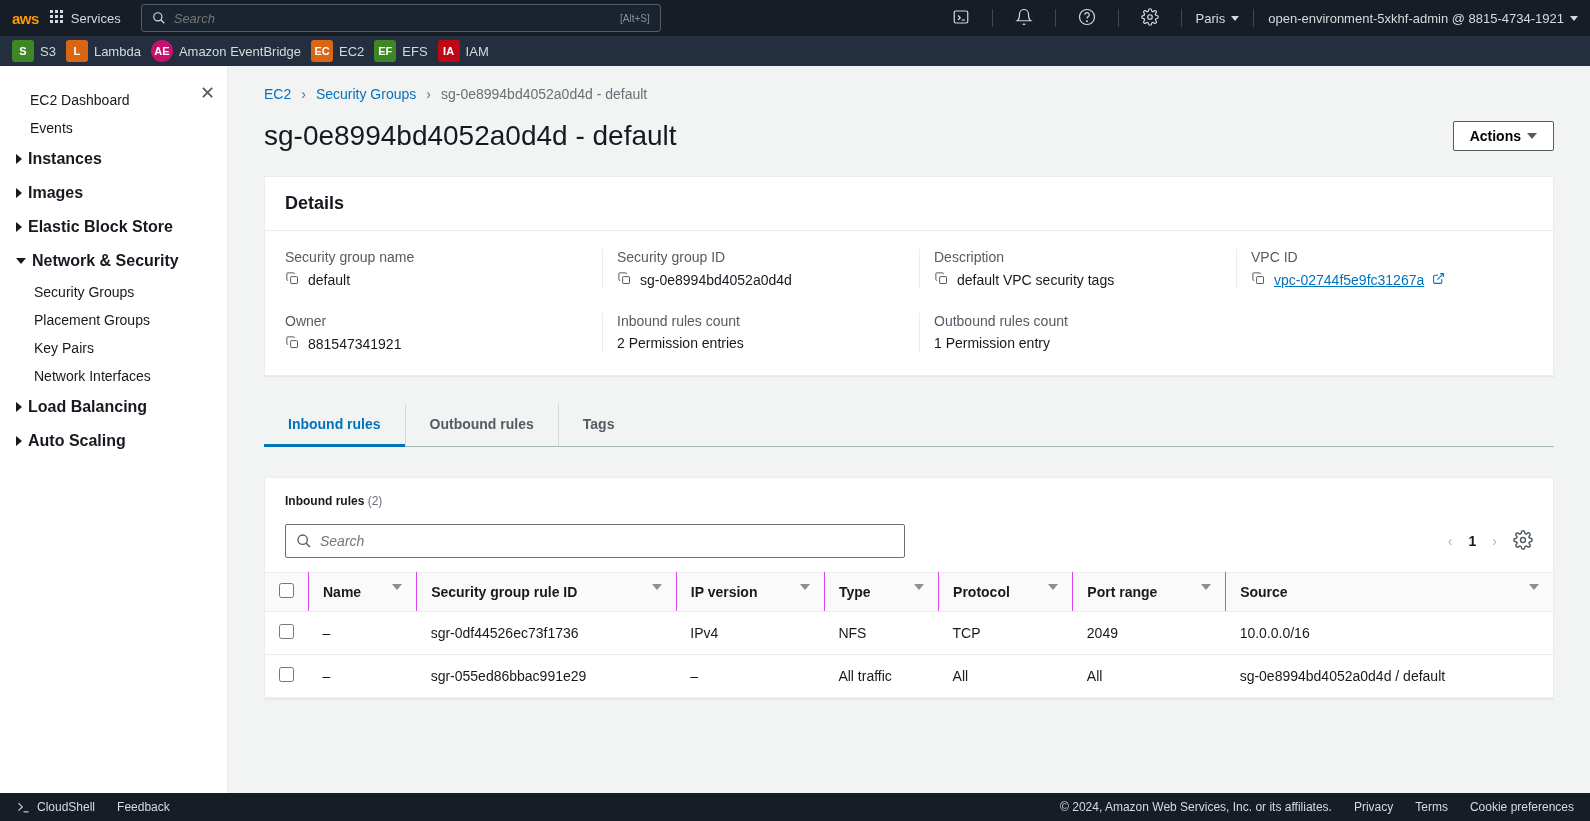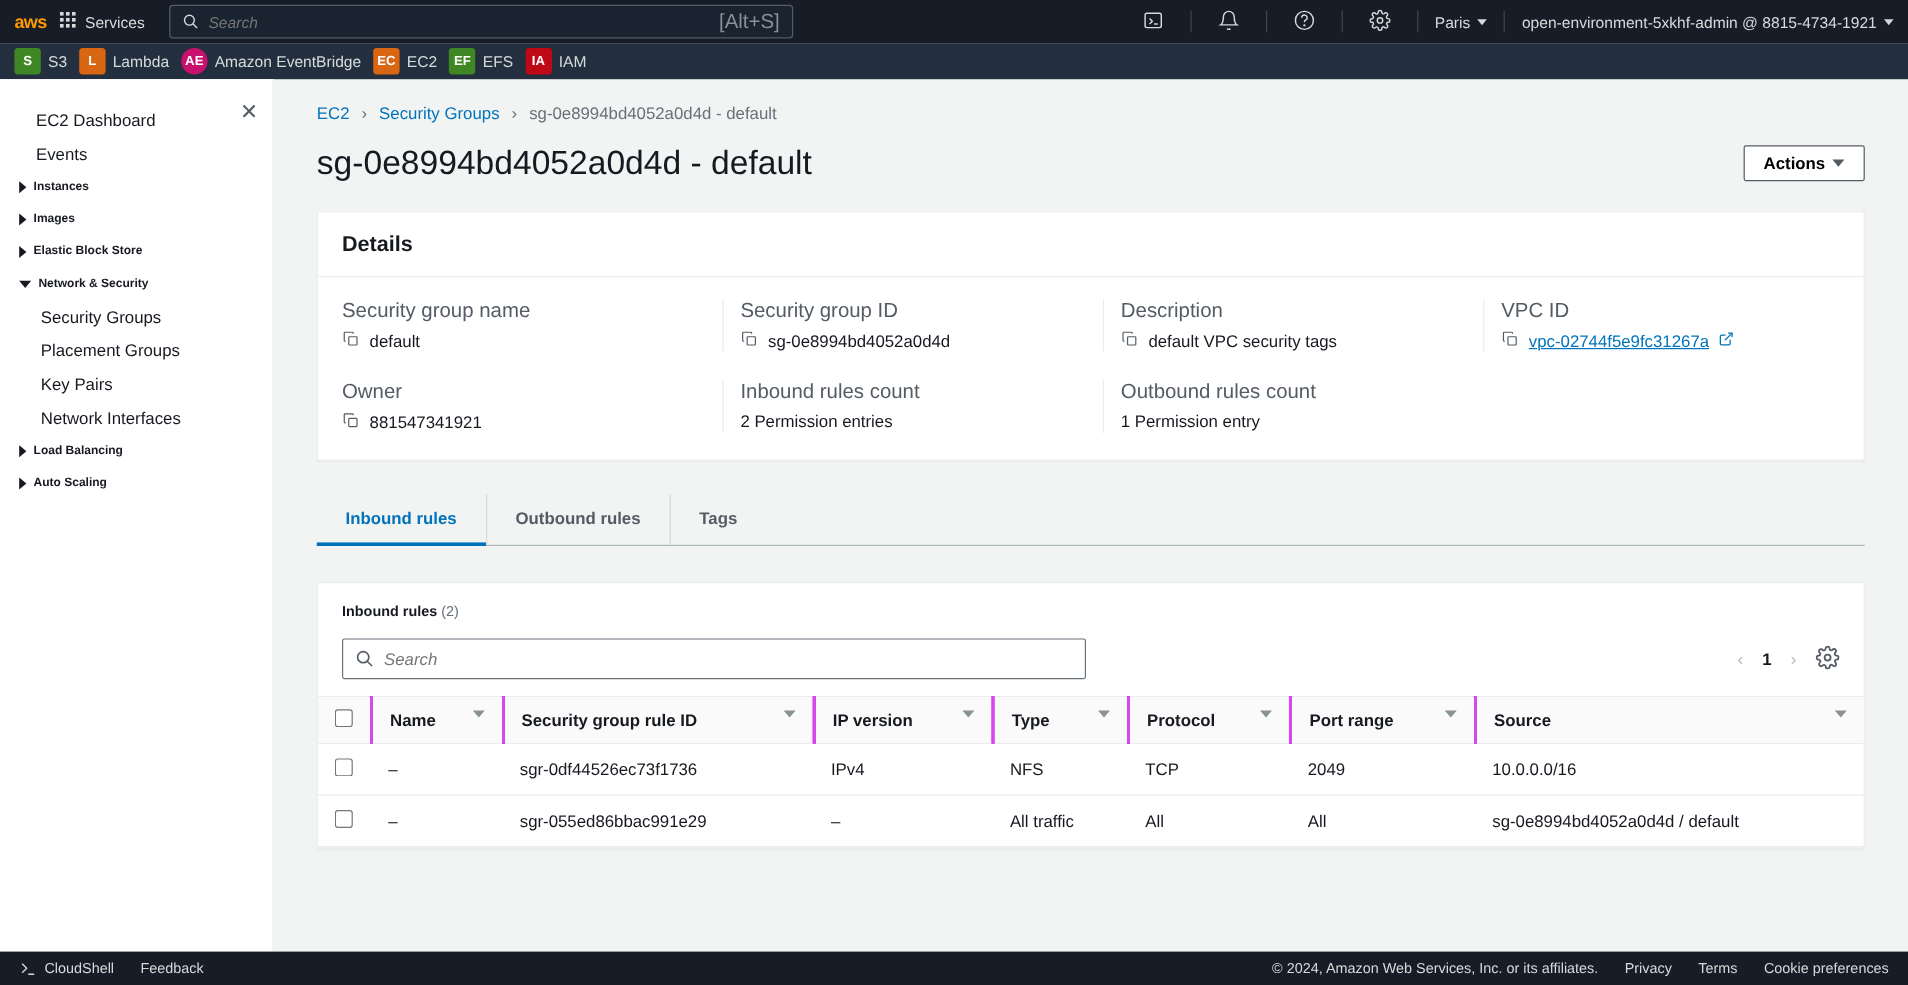--- a/index.html
+++ b/index.html
@@ -6,21 +6,21 @@
   body { font-family: "Amazon Ember", "Helvetica Neue", Arial, sans-serif; font-size: 14px; color: #16191f; background: #f2f3f3; width: 1590px; height: 821px; overflow: hidden; position: relative; }
   a { text-decoration: none; color: #0073bb; }
 
   
   .topnav { background: #161d26; height: 36px; display: flex; align-items: center; padding: 0 12px; color: #d5dbdb; gap: 10px;}
   .aws-logo { color: #ff9900; font-weight: bold; font-size: 15px; letter-spacing: -0.5px; display:flex; align-items:center; gap:2px;}
   .grid-icon svg { width:16px; height:16px; fill:#d5dbdb;}
   .services-btn { display:flex; align-items:center; gap:6px; cursor:pointer; font-size:13px;}
   .searchbar { flex: 0 0 520px; background: #1a2330; border: 1px solid #545b64; border-radius: 3px; height: 28px; display:flex; align-items:center; padding:0 10px; gap:8px; margin-left:10px;}
   .searchbar input { flex:1; background:transparent; border:none; outline:none; color:#d5dbdb; font-size:13px; font-style: italic;}
-  .searchbar .kbd { color:#879196; font-size:17px;}
+  .searchbar .kbd { color:#879196; font-size:10px;}
   .topnav-spacer { flex:1;}
   .topnav-icon { cursor:pointer; padding:0 8px;}
   .topnav-icon svg { width:18px; height:18px; stroke:#d5dbdb; fill:none; stroke-width:1.6;}
   .topnav-sep { width:1px; height:18px; background:#414750; margin:0 4px;}
   .region { cursor:pointer; font-size:13px; display:flex; align-items:center; gap:4px;}
   .account { cursor:pointer; font-size:13px; display:flex; align-items:center; gap:4px;}
   .caret-down { width:0; height:0; border-left:4px solid transparent; border-right:4px solid transparent; border-top:5px solid #d5dbdb; margin-left:2px;}
 
   
   .favbar { background: #232f3e; height: 30px; display:flex; align-items:center; padding:0 12px; gap:10px;}
@@ -31,21 +31,21 @@
   .ic-eb { background:#c7116e;border-radius:11px;}
   .ic-ec2 { background:#d86613;}
   .ic-efs { background:#3f8624;}
   .ic-iam { background:#bf0816;}
 
   
   .main { display:flex; height: calc(821px - 36px - 30px - 28px); }
   .sidebar { width: 228px; background:#fff; border-right:1px solid #eaeded; padding:20px 0 20px 12px; overflow-y:auto; position:relative;}
   .sidebar .close-x { position:absolute; right:12px; top:16px; cursor:pointer; color:#545b64; font-size:18px;}
   .side-link { display:block; padding:6px 16px 6px 18px; font-size:14px; color:#16191f; cursor:pointer;}
-  .side-group { display:flex; align-items:center; gap:6px; padding:8px 4px; font-weight:bold; font-size:10px; cursor:pointer;}
+  .side-group { display:flex; align-items:center; gap:6px; padding:8px 4px; font-weight:bold; font-size:16px; cursor:pointer;}
   .side-group .tri { width:0; height:0; border-top:5px solid transparent; border-bottom:5px solid transparent; border-left:6px solid #16191f;}
   .side-group.open .tri { border-left:5px solid transparent; border-right:5px solid transparent; border-top:6px solid #16191f; border-bottom:none; width:auto;}
   .side-sub { padding-left:4px;}
 
   .content { flex:1; padding: 20px 36px; overflow:auto;}
   .breadcrumb { display:flex; align-items:center; gap:10px; font-size:14px; margin-bottom:18px;}
   .breadcrumb a { color:#0073bb;}
   .breadcrumb .chev { color:#687078;}
   .breadcrumb .current { color:#687078;}
 
@@ -55,21 +55,21 @@
   .btn.disabled { color:#aab7b8; border-color:#d5dbdb; cursor:not-allowed;}
   .btn .caret-dk { width:0;height:0;border-left:5px solid transparent;border-right:5px solid transparent;border-top:6px solid #545b64;}
 
   .panel { background:#fff; border:1px solid #eaeded; box-shadow: 0 1px 1px rgba(0,0,0,0.05);}
   .panel-header { padding:16px 20px; border-bottom:1px solid #eaeded;}
   .panel-header h2 { font-size:18px; font-weight:bold;}
   .panel-body { padding: 18px 20px 22px;}
   .detail-grid { display:grid; grid-template-columns: repeat(4, 1fr); gap: 24px 20px;}
   .detail-cell { border-left:1px solid #eaeded; padding-left:14px;}
   .detail-cell:first-child, .detail-cell:nth-child(5) { border-left:none; padding-left:0;}
-  .detail-label { color:#545b64; font-size:17px; margin-bottom:6px;}
+  .detail-label { color:#545b64; font-size:14px; margin-bottom:6px;}
   .detail-val { display:flex; align-items:center; gap:8px; font-size:14px;}
   .copy-icon { color:#545b64; cursor:pointer;}
   .copy-icon svg{width:15px;height:15px;stroke:#545b64;fill:none;stroke-width:1.6;}
   .ext-icon svg{width:13px;height:13px;stroke:#0073bb;fill:none;stroke-width:2;}
 
   .tabs { display:flex; border-bottom:1px solid #aab7b8; margin-top:28px;}
   .tab { padding:12px 24px 14px; font-size:14px; font-weight:bold; color:#545b64; cursor:pointer; border-right:1px solid #d5dbdb; position:relative;}
   .tab.active { color:#0073bb;}
   .tab.active::after { content:""; position:absolute; left:0; right:0; bottom:-1px; height:3px; background:#0073bb;}
   .tab:last-child { border-right:none;}
@@ -88,21 +88,21 @@
   .pager .page-btn { color:#aab7b8; cursor:pointer;}
   .pager .page-num { font-weight:bold;}
   .gear-btn { cursor:pointer;}
   .gear-btn svg{width:20px;height:20px;stroke:#545b64;fill:none;stroke-width:1.8;}
 
   table.datatable { width:100%; border-collapse:collapse;}
   table.datatable th { text-align:left; padding:10px 14px; font-size:14px; font-weight:bold; border-top:1px solid #eaeded; border-bottom:1px solid #eaeded; position:relative; background:#fafafa;}
   table.datatable th .sort-tri { float:right; width:0;height:0;border-left:5px solid transparent;border-right:5px solid transparent;border-top:6px solid #879196; cursor:pointer;}
   table.datatable td { padding:12px 14px; font-size:14px; border-bottom:1px solid #eaeded;}
   table.datatable th:not(:last-child)::after, table.datatable td.cb::after{}
-  .col-sep { border-right:3px solid #d946ef;}
+  .col-sep { border-right:1px solid #d946ef;}
   input[type=checkbox].cb { width:15px;height:15px; cursor:pointer;}
 
   
   .footer { position:absolute; bottom:0; left:0; right:0; height:28px; background:#161d26; color:#d5dbdb; display:flex; align-items:center; padding:0 16px; font-size:12px; gap:22px;}
   .footer .left { display:flex; gap:22px; align-items:center;}
   .footer .fitem { display:flex; align-items:center; gap:6px; cursor:pointer;}
   .footer .spacer { flex:1;}
   .footer .flink { cursor:pointer;}
   .footer svg { width:15px;height:15px;stroke:#d5dbdb;fill:none;stroke-width:1.8;}
 </style>

